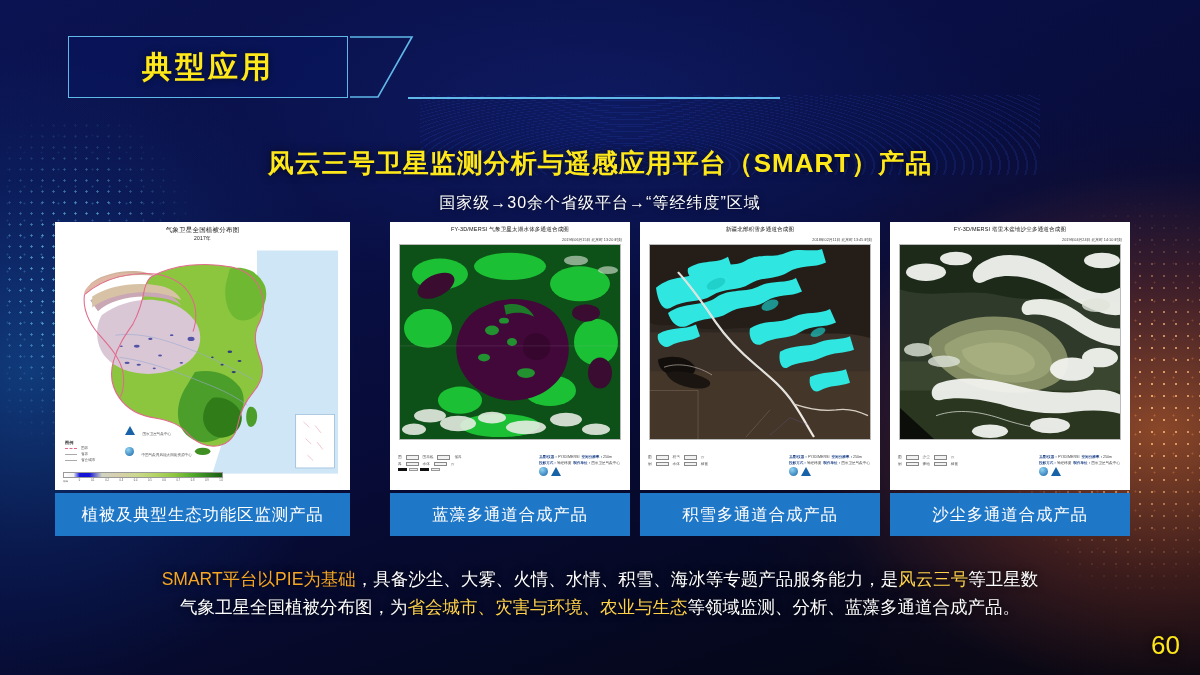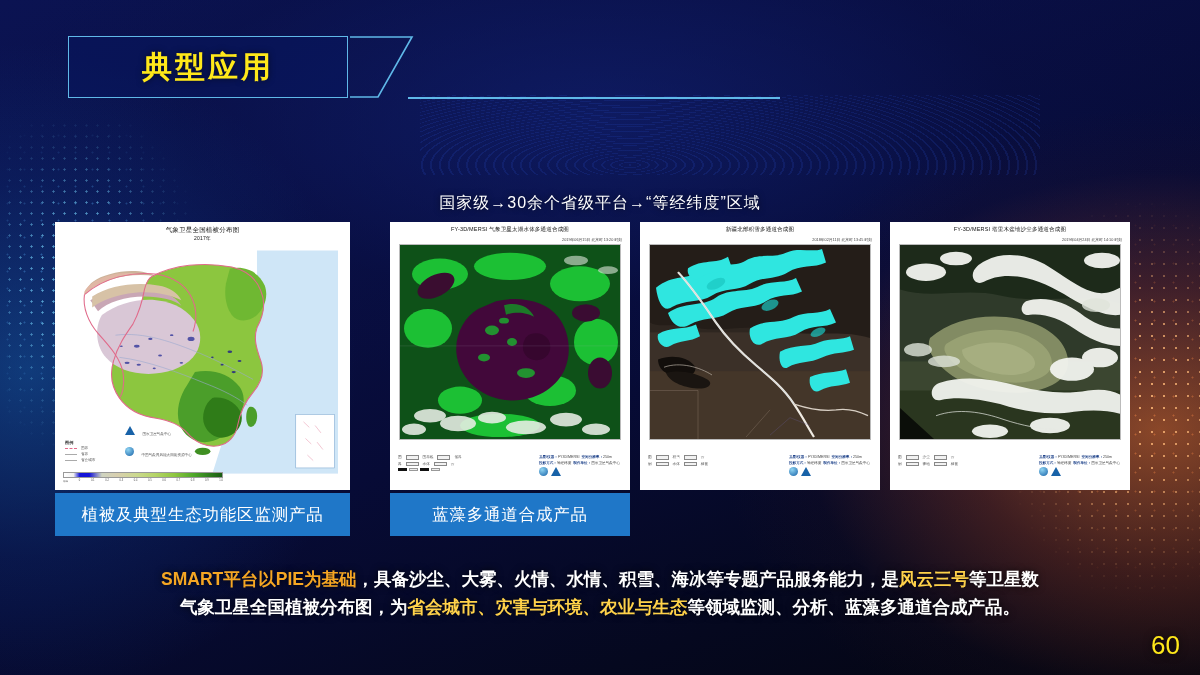--- a/index.html
+++ b/index.html
@@ -153,21 +153,21 @@
   }
   .p1-cb-ticks {
     position: absolute; left: 8px; bottom: 5px; width: 160px; height: 6px;
     font-size: 2.6px; color: #555; display: flex; justify-content: space-between;
   }
 
   
   .footnote {
     position: absolute; left: 90px; top: 565px; width: 1020px;
     text-align: center; line-height: 1.62;
-    font-size: 17.5px; font-weight: bold; color: #ffffff;
+    font-size: 17.5px; font-weight: normal; color: #ffffff;
     text-shadow: 0 0 7px rgba(0,0,0,0.8);
   }
   .hl { color: #f5a623; }
   .hl2 { color: #ffd24a; }
 
   .page-num {
     position: absolute; right: 20px; bottom: 14px;
     color: #ffe81a; font-size: 26px; font-weight: normal;
     text-shadow: 0 0 8px rgba(0,0,0,0.8);
   }
@@ -184,20 +184,21 @@
   <div class="header-wrap">
     <div class="hdr-box">
       <span class="hdr-box-label">典型应用</span>
     </div>
     <svg class="hdr-slash" viewBox="0 0 66 62" preserveAspectRatio="none">
       <path d="M2,1 L64,1 L30,61 L2,61" fill="none" stroke="#5fb8e8" stroke-width="1.6"></path>
     </svg>
     <div class="hdr-rule"></div>
   </div>
 
+  <div class="main-title">风云三号卫星监测分析与遥感应用平台（SMART）产品</div>
   <div class="sub-title">国家级→30余个省级平台→“等经纬度”区域</div>
 
   <div class="panels">
 
     <div class="panel" style="left:335px; width:240px;">
       <div class="figure">
         <div class="fig-title">FY-3D/MERSI 气象卫星太湖水体多通道合成图</div>
         <div class="fig-sub">2019年06月15日  北京时 13:20 时刻</div>
         <div class="fig-body" style="left:9px; right:9px; top:22px; height:196px; border:0.6px solid #bbb;">
           <svg viewBox="0 0 220 200" width="100%" height="100%" preserveAspectRatio="none">
@@ -484,20 +485,23 @@
           <div class="lg-right">
             <div class="lg-kv"><b>卫星/仪器：</b><span>FY3D/MERSI</span>
               &nbsp;<b>空间分辨率：</b><span>250m</span></div>
             <div class="lg-kv"><b>投影方式：</b><span>等经纬度</span>
               &nbsp;<b>制作单位：</b><span>国家卫星气象中心</span></div>
             <div style="margin-top:2px;"><span class="badge-circ"></span>
               <span class="badge-tri" style="margin-left:2px;"></span></div>
           </div>
         </div>
       </div>
+      <div class="caption">
+        <span>积雪多通道合成产品</span>
+      </div>
     </div>
 
     <div class="panel" style="left:835px; width:240px;">
       <div class="figure">
         <div class="fig-title">FY-3D/MERSI 塔里木盆地沙尘多通道合成图</div>
         <div class="fig-sub">2019年04月24日  北京时 14:10 时刻</div>
         <div class="fig-body" style="left:9px; right:9px; top:22px; height:196px; border:0.6px solid #bbb;">
           <svg viewBox="0 0 220 200" width="100%" height="100%" preserveAspectRatio="none">
             <rect width="220" height="200" fill="#2f3a2a"></rect>
             <rect y="120" width="220" height="80" fill="#3b4630"></rect>
@@ -562,20 +566,23 @@
           <div class="lg-right">
             <div class="lg-kv"><b>卫星/仪器：</b><span>FY3D/MERSI</span>
               &nbsp;<b>空间分辨率：</b><span>250m</span></div>
             <div class="lg-kv"><b>投影方式：</b><span>等经纬度</span>
               &nbsp;<b>制作单位：</b><span>国家卫星气象中心</span></div>
             <div style="margin-top:2px;"><span class="badge-circ"></span>
               <span class="badge-tri" style="margin-left:2px;"></span></div>
           </div>
         </div>
       </div>
+      <div class="caption">
+        <span>沙尘多通道合成产品</span>
+      </div>
     </div>
 
   </div>
 
   <div class="footnote">
     <span class="hl">SMART平台以PIE为基础</span><span>，具备沙尘、大雾、火情、水情、积雪、海冰等专题产品服务能力，是</span><span class="hl2">风云三号</span><span>等卫星数</span><br>
     <span>气象卫星全国植被分布图，为</span><span class="hl2">省会城市、灾害与环境、农业与生态</span><span>等领域监测、分析、蓝藻多通道合成产品。</span>
   </div>
 
   <div class="page-num">60</div>

